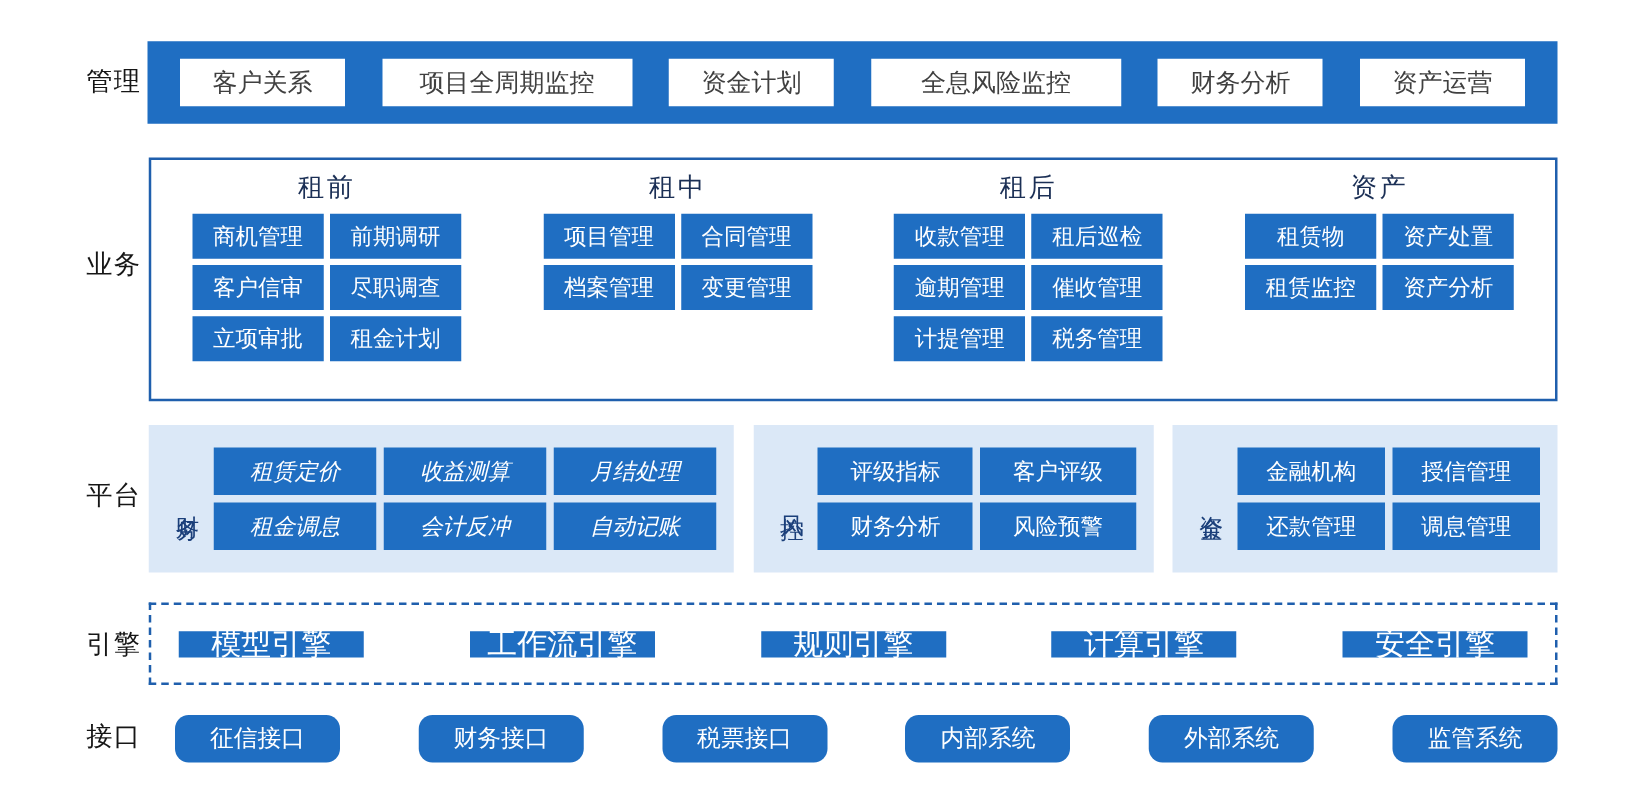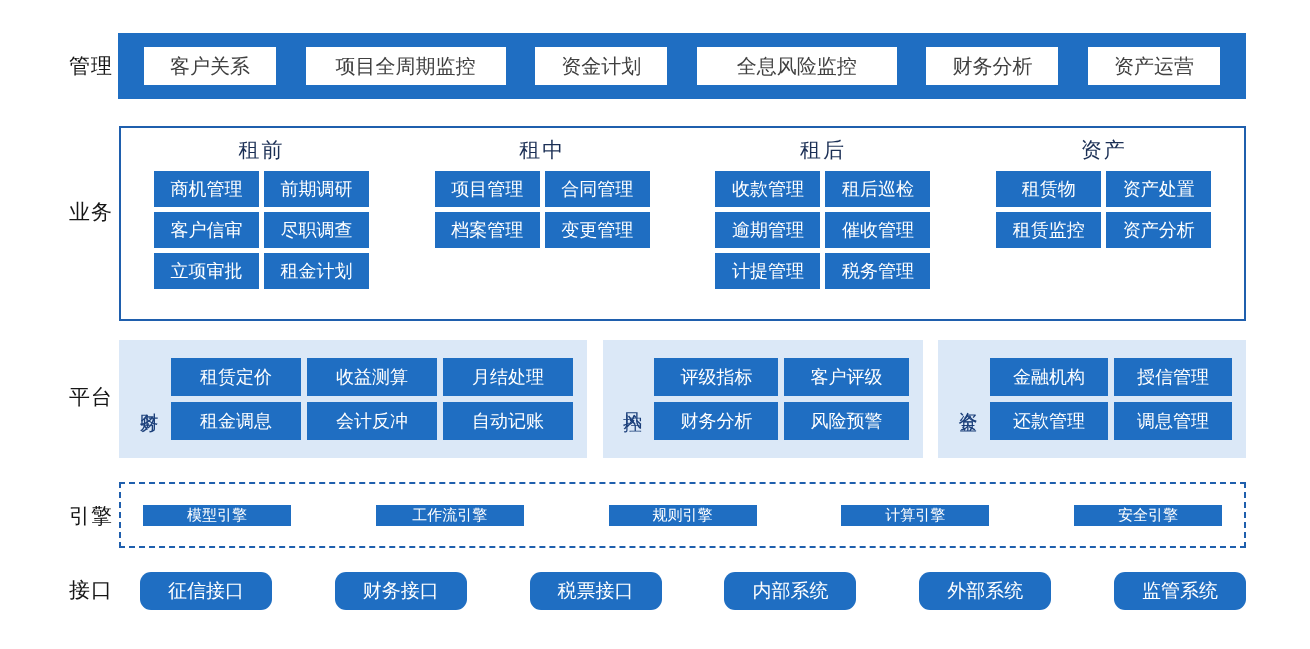--- a/index.html
+++ b/index.html
@@ -137,42 +137,42 @@
     margin-right: 12px;
     margin-left: 6px;
     line-height: 1.05;
   }
   .plat-grid {
     display: grid;
     grid-auto-rows: 38px;
     gap: 6px 6px;
     flex: 1 1 auto;
   }
-  .plat-grid.cols3 { grid-template-columns: repeat(3, 1fr); }
+  .plat-grid.cols3 { grid-template-columns: repeat(3, 1fr); font-style: italic; }
   .plat-grid.cols2 { grid-template-columns: repeat(2, 1fr); }
   .plat-grid .tile { font-size: 18px; }
 
   
   #engine-box {
     position: absolute;
     left: 119px;
     top: 482px;
     width: 1127px;
     height: 66px;
     border: 2px dashed #1f5fad;
     box-sizing: border-box;
     display: flex;
     align-items: center;
     justify-content: space-between;
     padding: 0 22px;
   }
   #engine-box .tile {
     height: 21px;
     min-width: 148px;
-    font-size: 15px;
+    font-size: 24px;
     padding: 0 12px;
   }
 
   
   #iface-row {
     position: absolute;
     left: 140px;
     top: 571px;
     width: 1106px;
     height: 40px;

